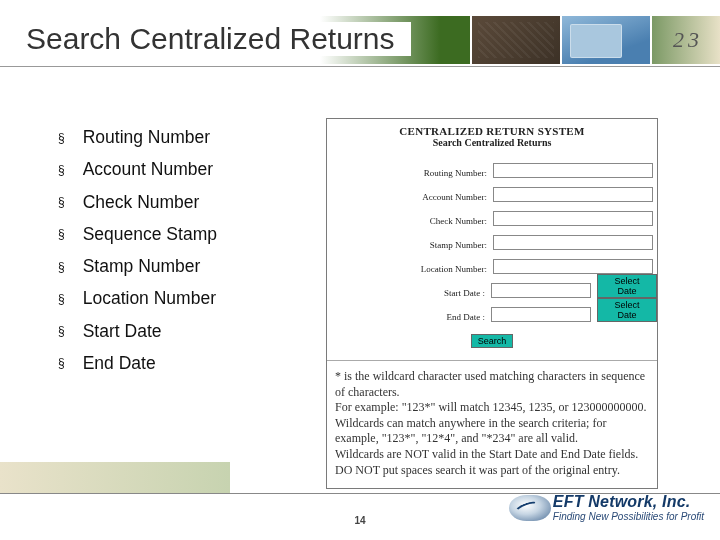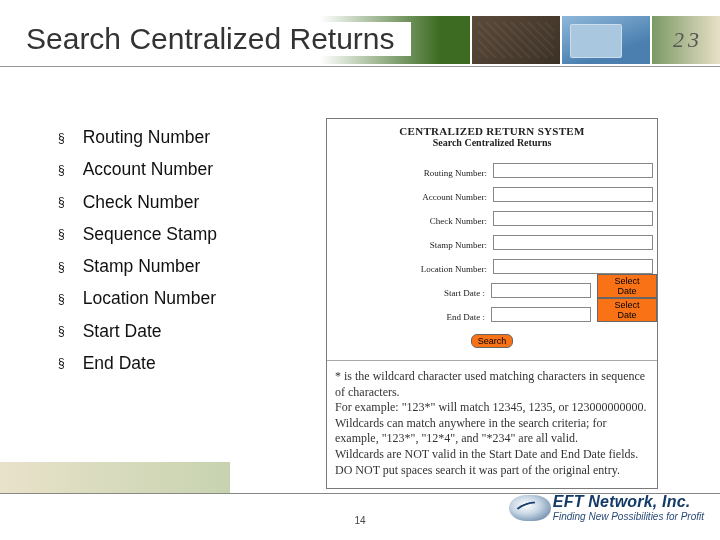--- a/index.html
+++ b/index.html
@@ -28,30 +28,30 @@
 
   
   .panel { position:absolute; top:118px; left:326px; width:332px; border:1px solid #7a7a7a; background:#fff; }
   .panel-hdr { text-align:center; padding:6px 4px 4px; font-family:"Times New Roman",serif; }
   .panel-hdr .h1 { font-size:11px; font-weight:bold; letter-spacing:0.3px;}
   .panel-hdr .h2 { font-size:10px; font-weight:bold;}
   .form { padding:2px 0 6px;}
   .row { display:flex; align-items:flex-end; height:20px; margin:4px 0;}
   .lbl { width:166px; text-align:right; font-size:9px; color:#222; padding-right:6px; font-family:"Times New Roman",serif;}
   .inp { width:160px; height:15px; border:1px solid #888; background:#fff;}
-  .btn { font-size:9px; padding:1px 6px; border:1px solid #666; background:#f97316; margin-left:6px; font-family:Arial,sans-serif; cursor:pointer;}
+  .btn { font-size:9px; padding:1px 6px; border:1px solid #666; background:#14b8a6; margin-left:6px; font-family:Arial,sans-serif; cursor:pointer;}
   .row.date .inp{width:100px;}
   .submit-row { text-align:center; padding:4px 0 6px;}
-  .submit-row .btn{ margin:0;border-radius:6px;}
+  .submit-row .btn{ margin:0;}
   .footnote { border-top:1px solid #aaa; font-size:12px; color:#333; padding:8px 8px 10px; line-height:1.3; font-family:"Times New Roman",serif;}
 
   
   .foot-rule { position:absolute; left:0; right:0; bottom:46px; border-top:1px solid #888;}
   .foot-accent { position:absolute; left:0; bottom:46px; width:230px; height:32px; background: linear-gradient(90deg,#e9e2ca 0%, #c7d3b0 100%);}
-  .pagenum { position:absolute; bottom:14px; left:0; right:0; text-align:center; font-size:10px; font-weight:normal; color:#444;}
+  .pagenum { position:absolute; bottom:14px; left:0; right:0; text-align:center; font-size:10px; font-weight:bold; color:#444;}
   .logo { position:absolute; right:16px; bottom:18px; display:flex; align-items:center; gap:2px;}
   .logo-mark { width:42px; height:26px; border-radius:50%/60%; background: radial-gradient(ellipse at 40% 40%, #fff 0%, #c7d6e4 40%, #4a6d95 100%); position:relative;}
   .logo-mark::after{content:""; position:absolute; left:6px; top:8px; width:20px; height:6px; border:2px solid #153e6e; border-color:#153e6e transparent transparent transparent; border-radius:50%; transform:rotate(-20deg);}
   .logo-text .l1 { font-style:italic; font-weight:bold; color:#143a68; font-size:16px; letter-spacing:0.2px;}
   .logo-text .l2 { font-style:italic; color:#2a4a77; font-size:10px;}
 </style>
 </head>
 <body>
 
 <div class="slide">

